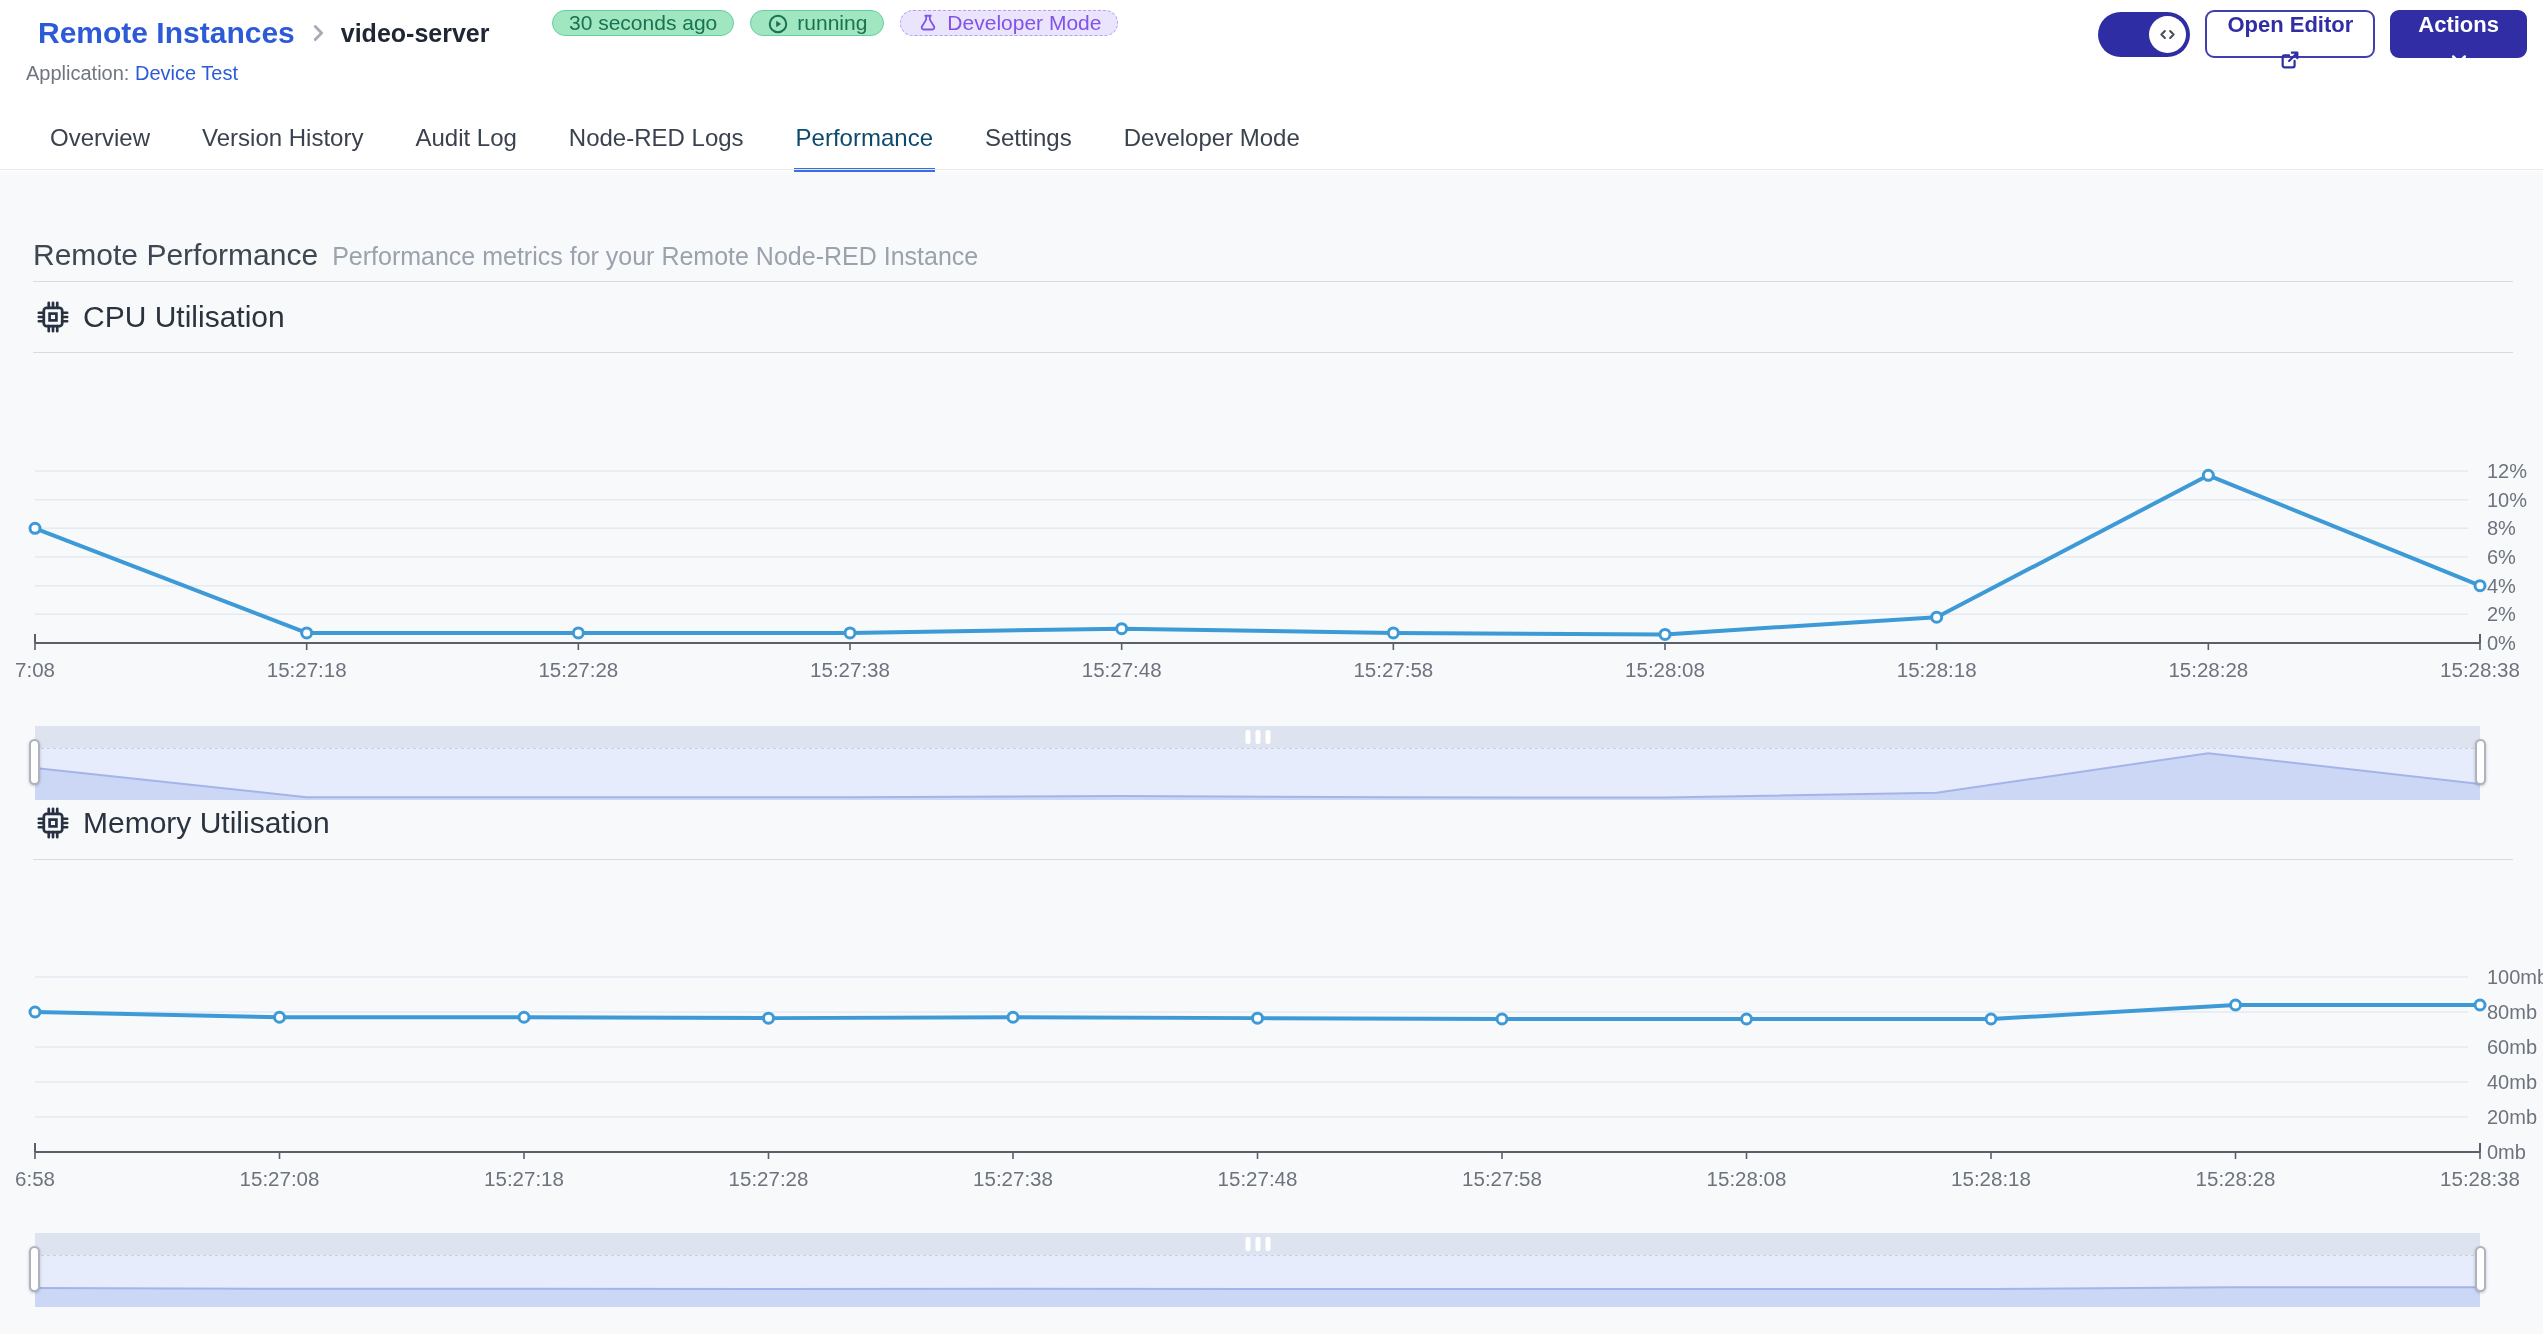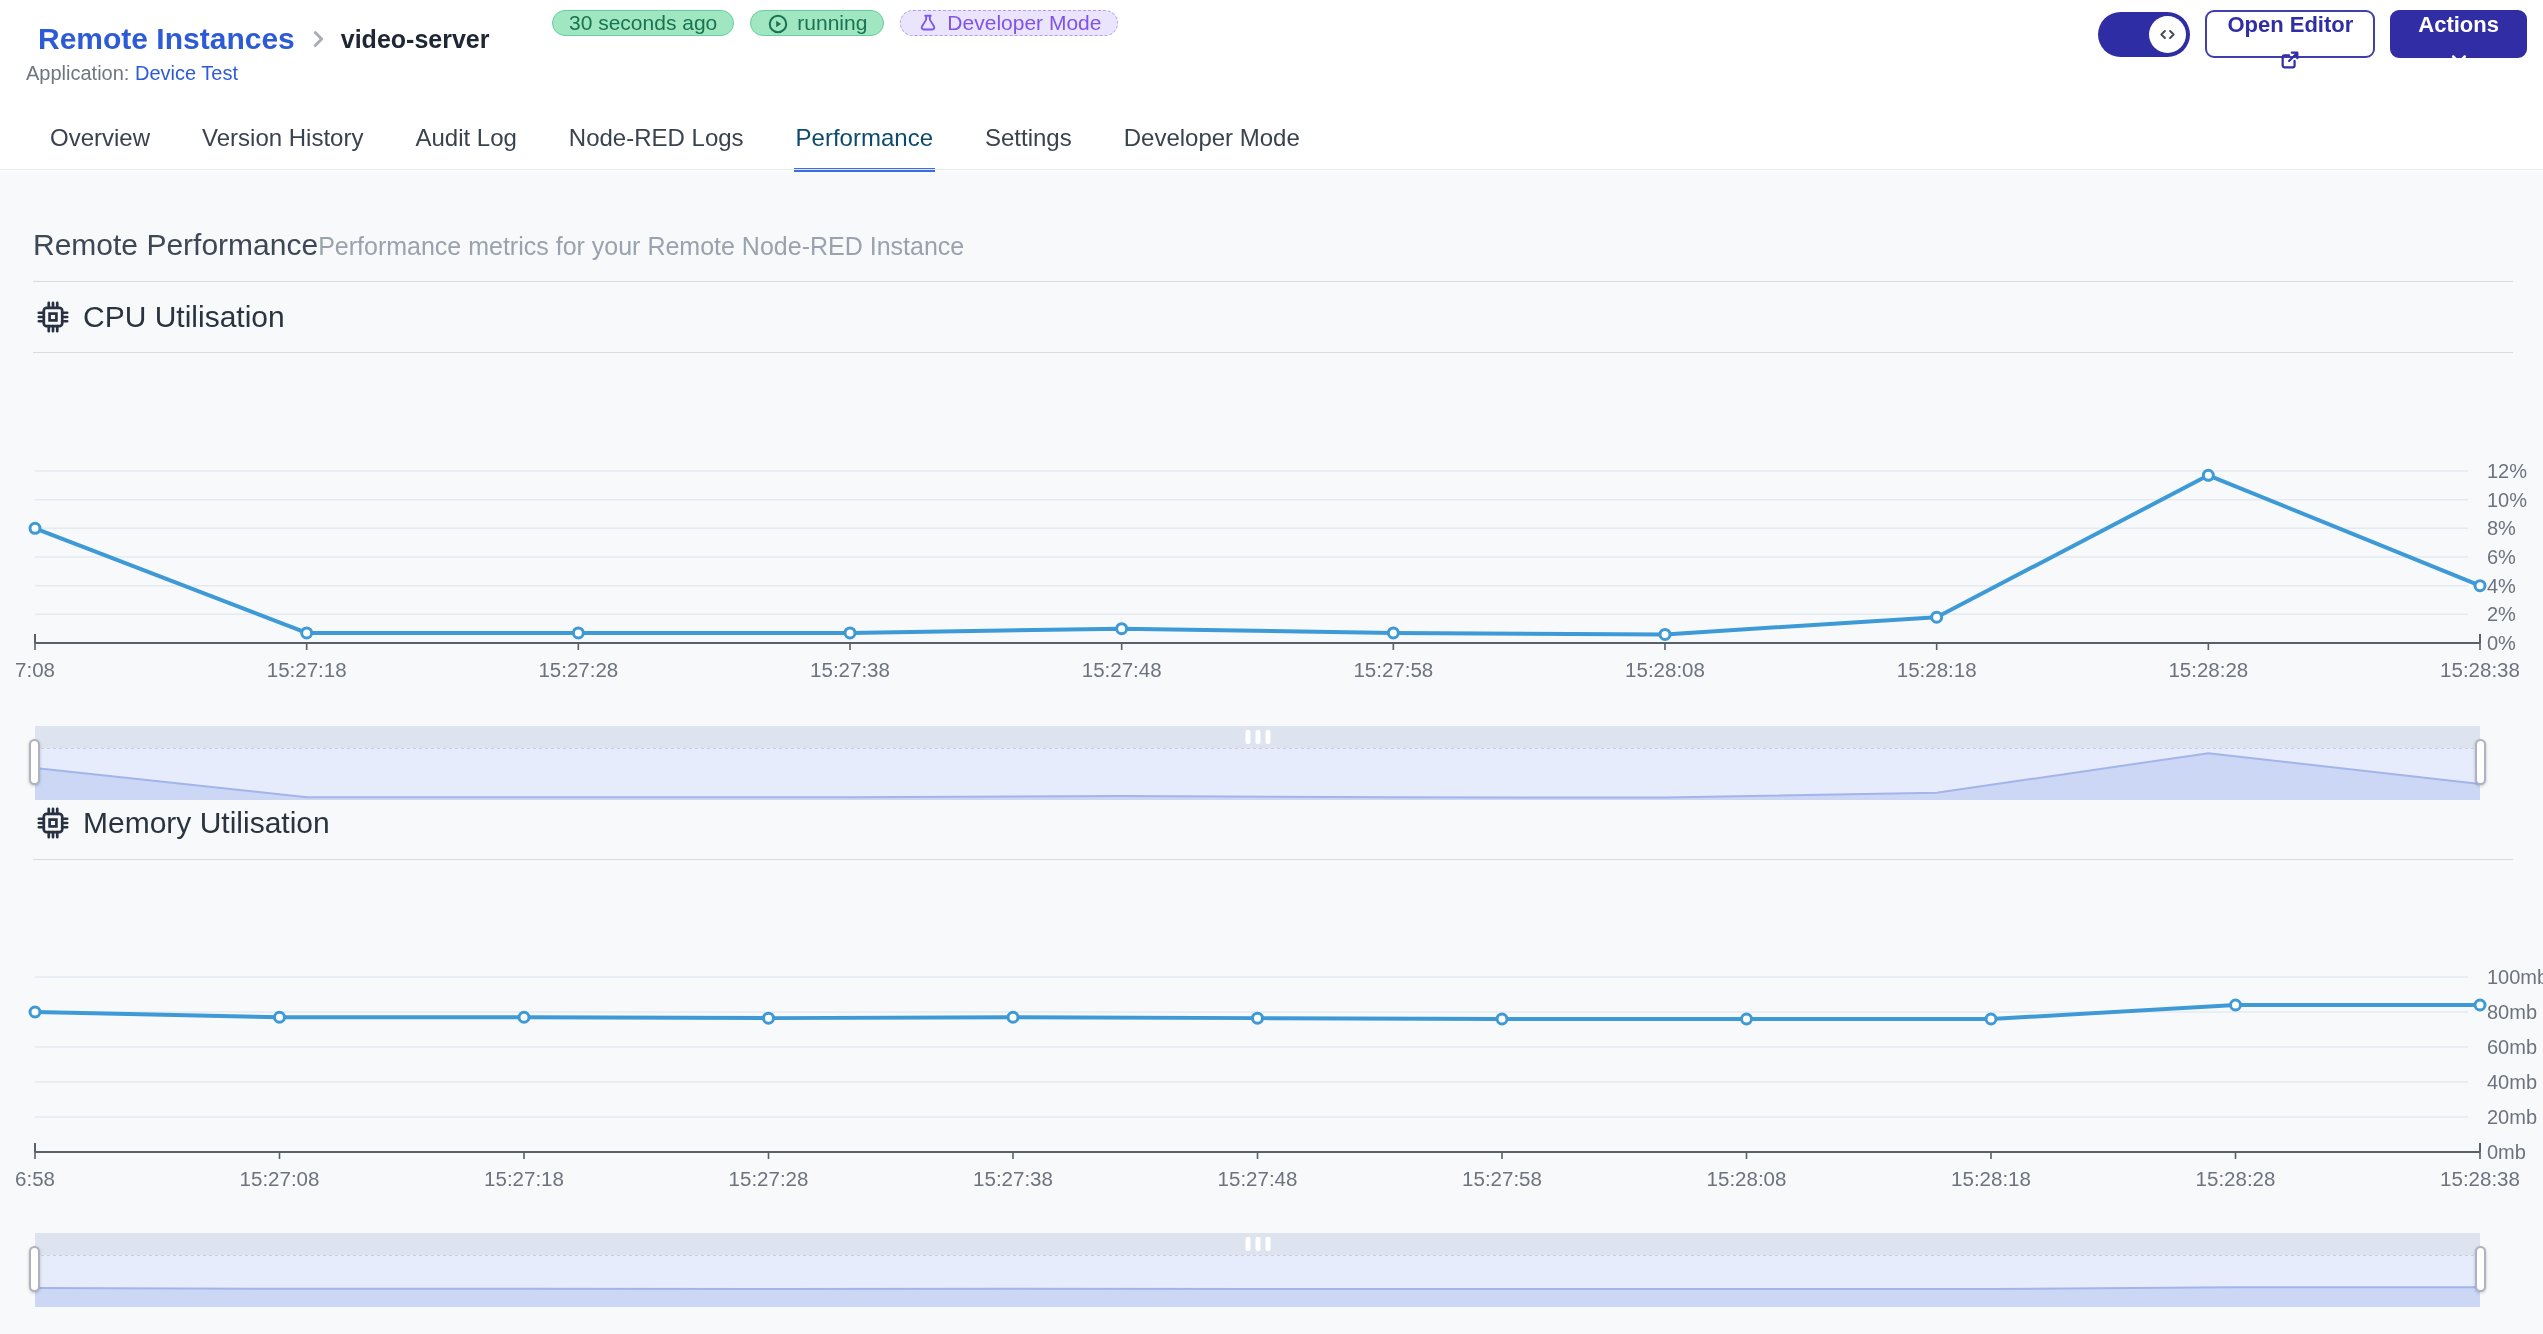--- a/index.html
+++ b/index.html
@@ -5,21 +5,21 @@
   html,body{margin:0;padding:0;}
   body{
     width:2543px;height:1334px;overflow:hidden;background:#ffffff;
     font-family:"Liberation Sans","DejaVu Sans",sans-serif;
     -webkit-font-smoothing:antialiased;
   }
   .page{position:relative;width:2543px;height:1334px;}
   .content-bg{position:absolute;left:0;top:171px;right:0;bottom:0;background:#f8f9fb;}
 
   
-  .breadcrumb{position:absolute;left:38px;top:16px;display:flex;align-items:center;gap:12px;margin-top:6px;}
+  .breadcrumb{position:absolute;left:38px;top:16px;display:flex;align-items:center;gap:12px;}
   .bc-link{font-size:30px;font-weight:700;color:#2d5bd7;text-decoration:none;cursor:pointer;}
   .bc-sep{display:flex;align-items:center;color:#9aa0aa;}
   .bc-current{font-size:25px;font-weight:700;color:#202734;}
   .badges{position:absolute;left:552px;top:10px;display:flex;align-items:center;gap:16px;}
   .pill{height:26px;border-radius:19px;display:flex;align-items:flex-end;gap:8px;padding:0 16px;
         font-size:21px;box-sizing:border-box;white-space:nowrap;}
   .pill.green{background:#a0e7c1;border:1.5px solid #64cfa0;color:#197350;}
   .pill.purple{background:#eae5fd;border:1.5px dashed #b39ef4;color:#8153e8;}
   .app-line{position:absolute;left:26px;top:62px;font-size:20px;color:#6f7680;}
   .app-line a{color:#2d5bd7;text-decoration:none;cursor:pointer;}
@@ -33,21 +33,21 @@
   .btn.outline{background:#fff;border:2px solid #413eae;color:#312da5;padding:0 20px;}
   .btn.solid{background:#312da5;border:2px solid #312da5;color:#fff;padding:0 26px;}
 
   
   .tabs{position:absolute;left:48px;top:118px;display:flex;gap:48px;}
   .tab{font-size:24px;color:#3a424e;padding:6px 2px 16px 2px;border-bottom:4px solid transparent;cursor:pointer;}
   .tab.active{color:#0c4a6e;border-bottom-color:#3a6de4;}
   .tabbar-border{position:absolute;left:0;right:0;top:169px;height:1px;background:#e5e8ec;}
 
   
-  .pgheading{position:absolute;left:33px;top:228px;display:flex;align-items:baseline;}
+  .pgheading{position:absolute;left:33px;top:238px;display:flex;align-items:baseline;gap:14px;}
   .pgheading .t{font-size:30px;font-weight:500;color:#3e4754;}
   .pgheading .s{font-size:25px;color:#9aa2ad;}
   .divider{position:absolute;left:33px;right:30px;height:1px;background:#d8dce2;}
   .sec-head{position:absolute;left:36px;display:flex;align-items:center;gap:13px;}
   .sec-head .t{font-size:30px;font-weight:500;color:#2a3340;}
 
   .chart-svg{position:absolute;left:0;width:2543px;height:345px;}
   .chart-svg text{font-family:"Liberation Sans","DejaVu Sans",sans-serif;}
 
   

